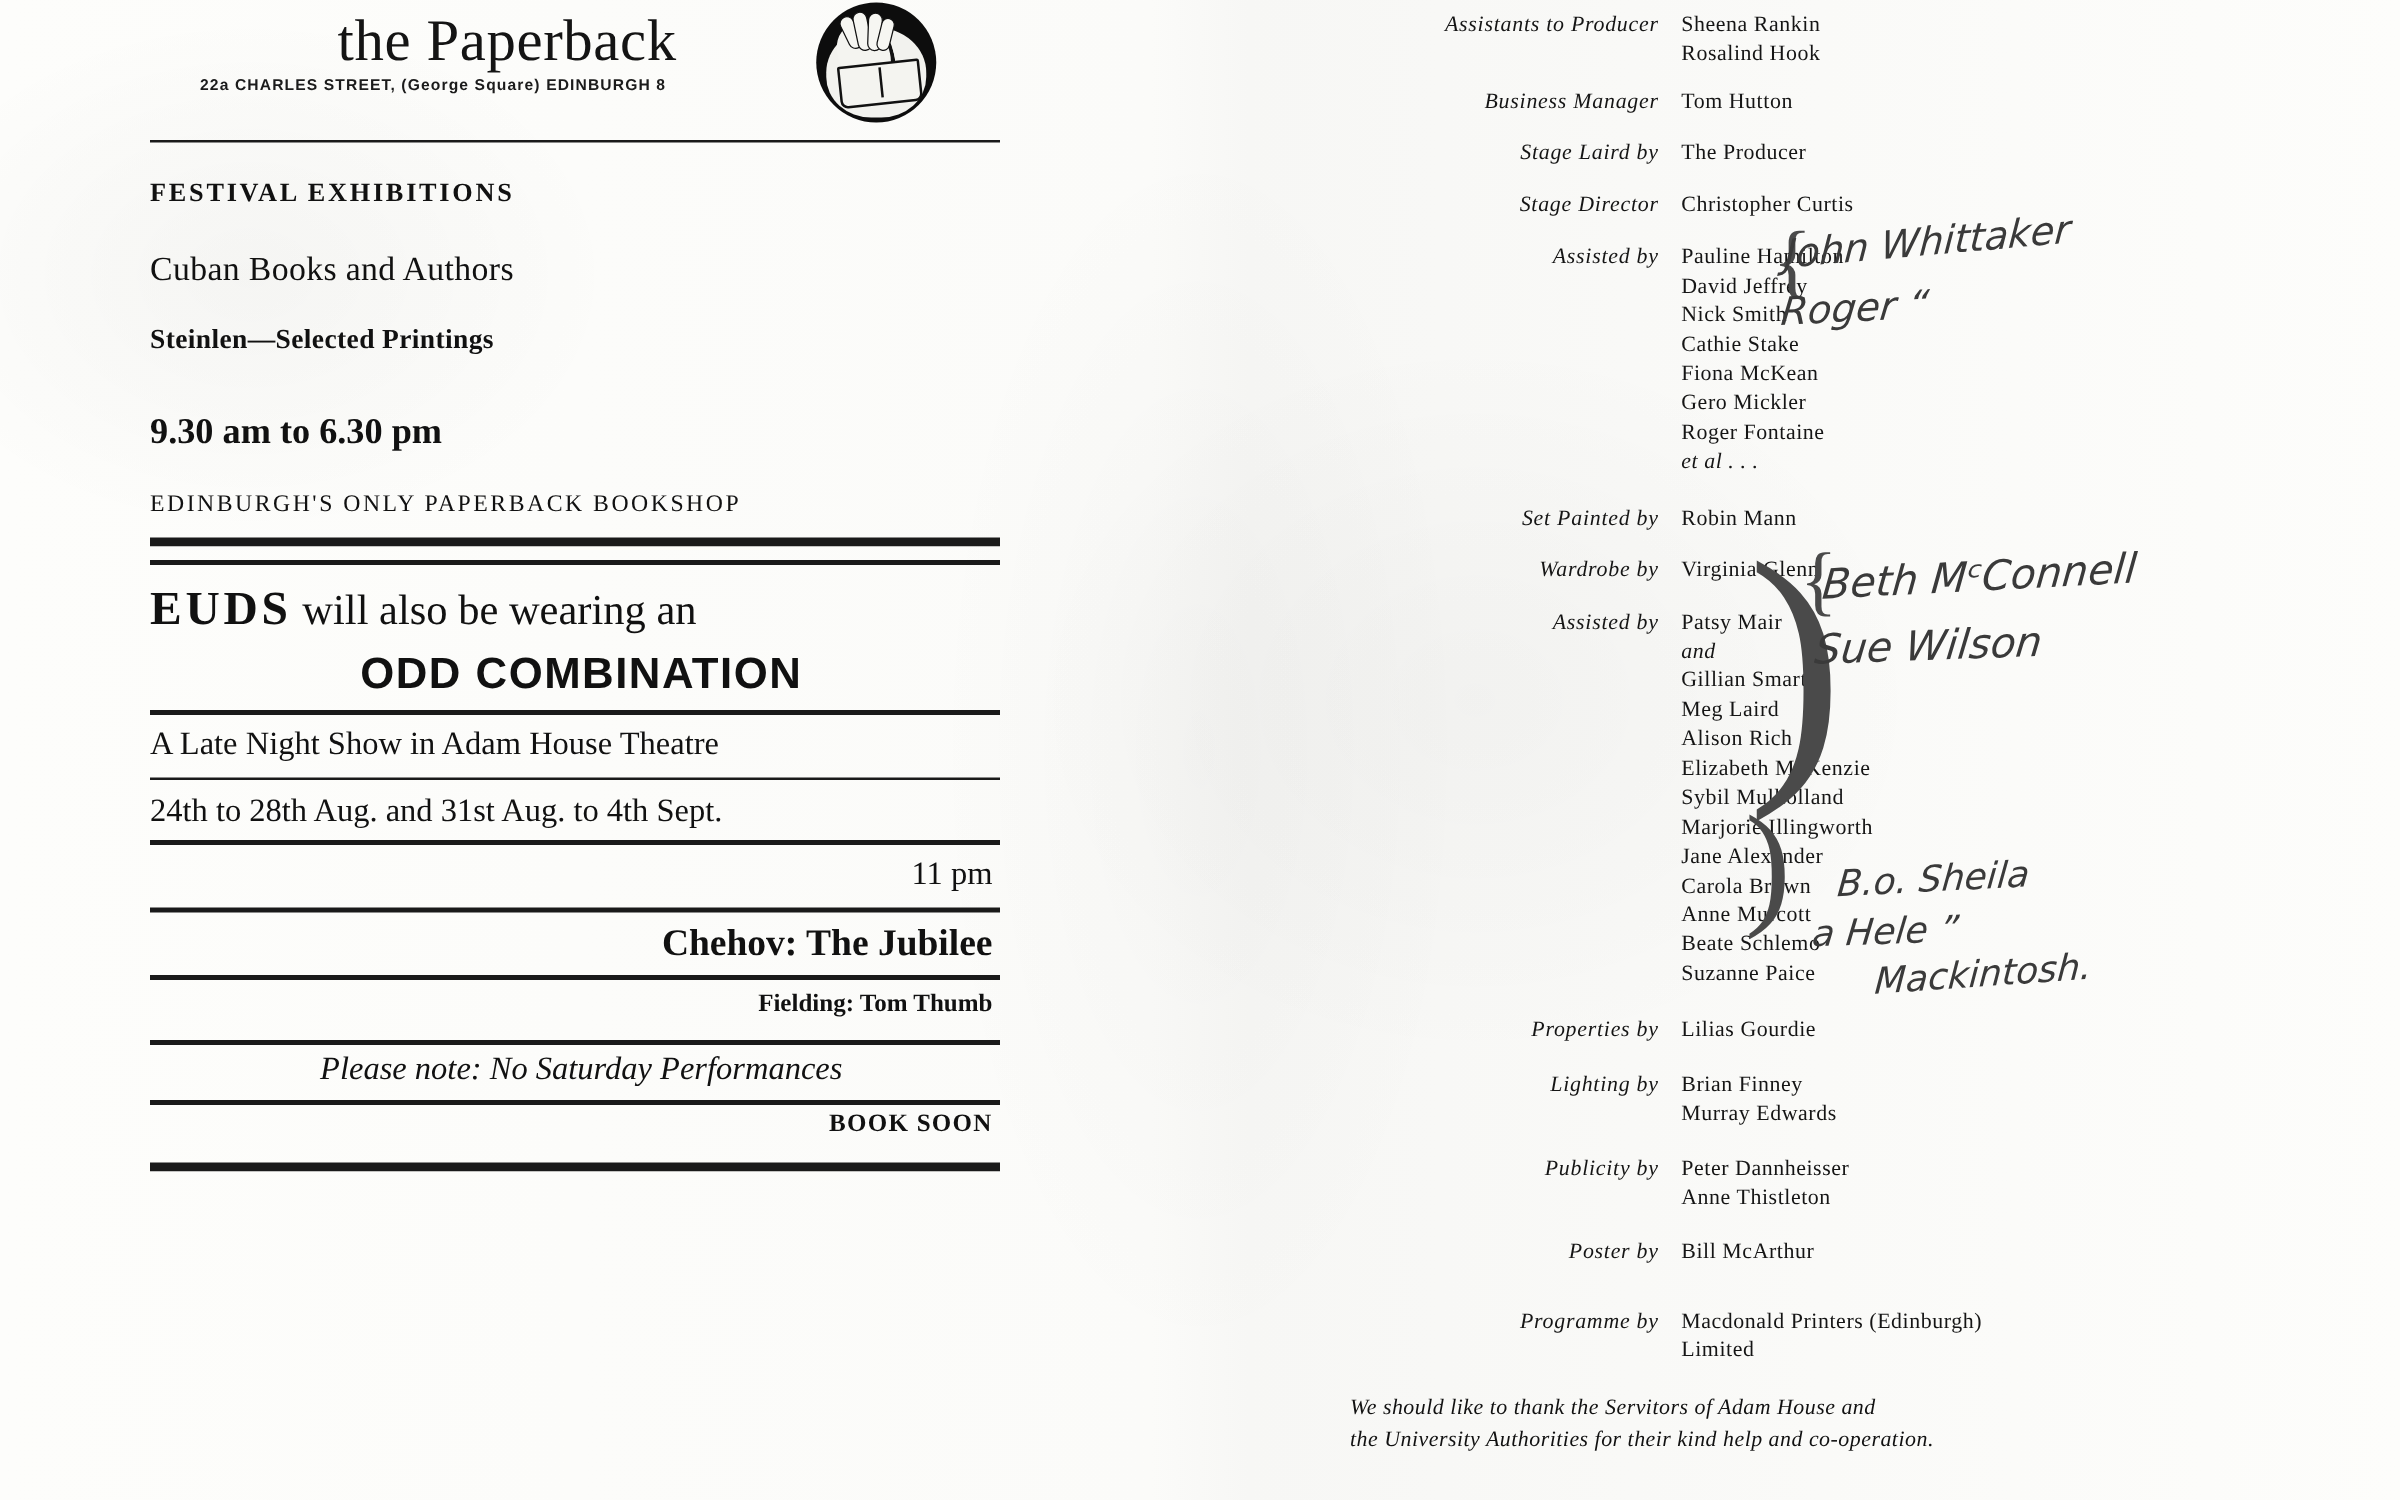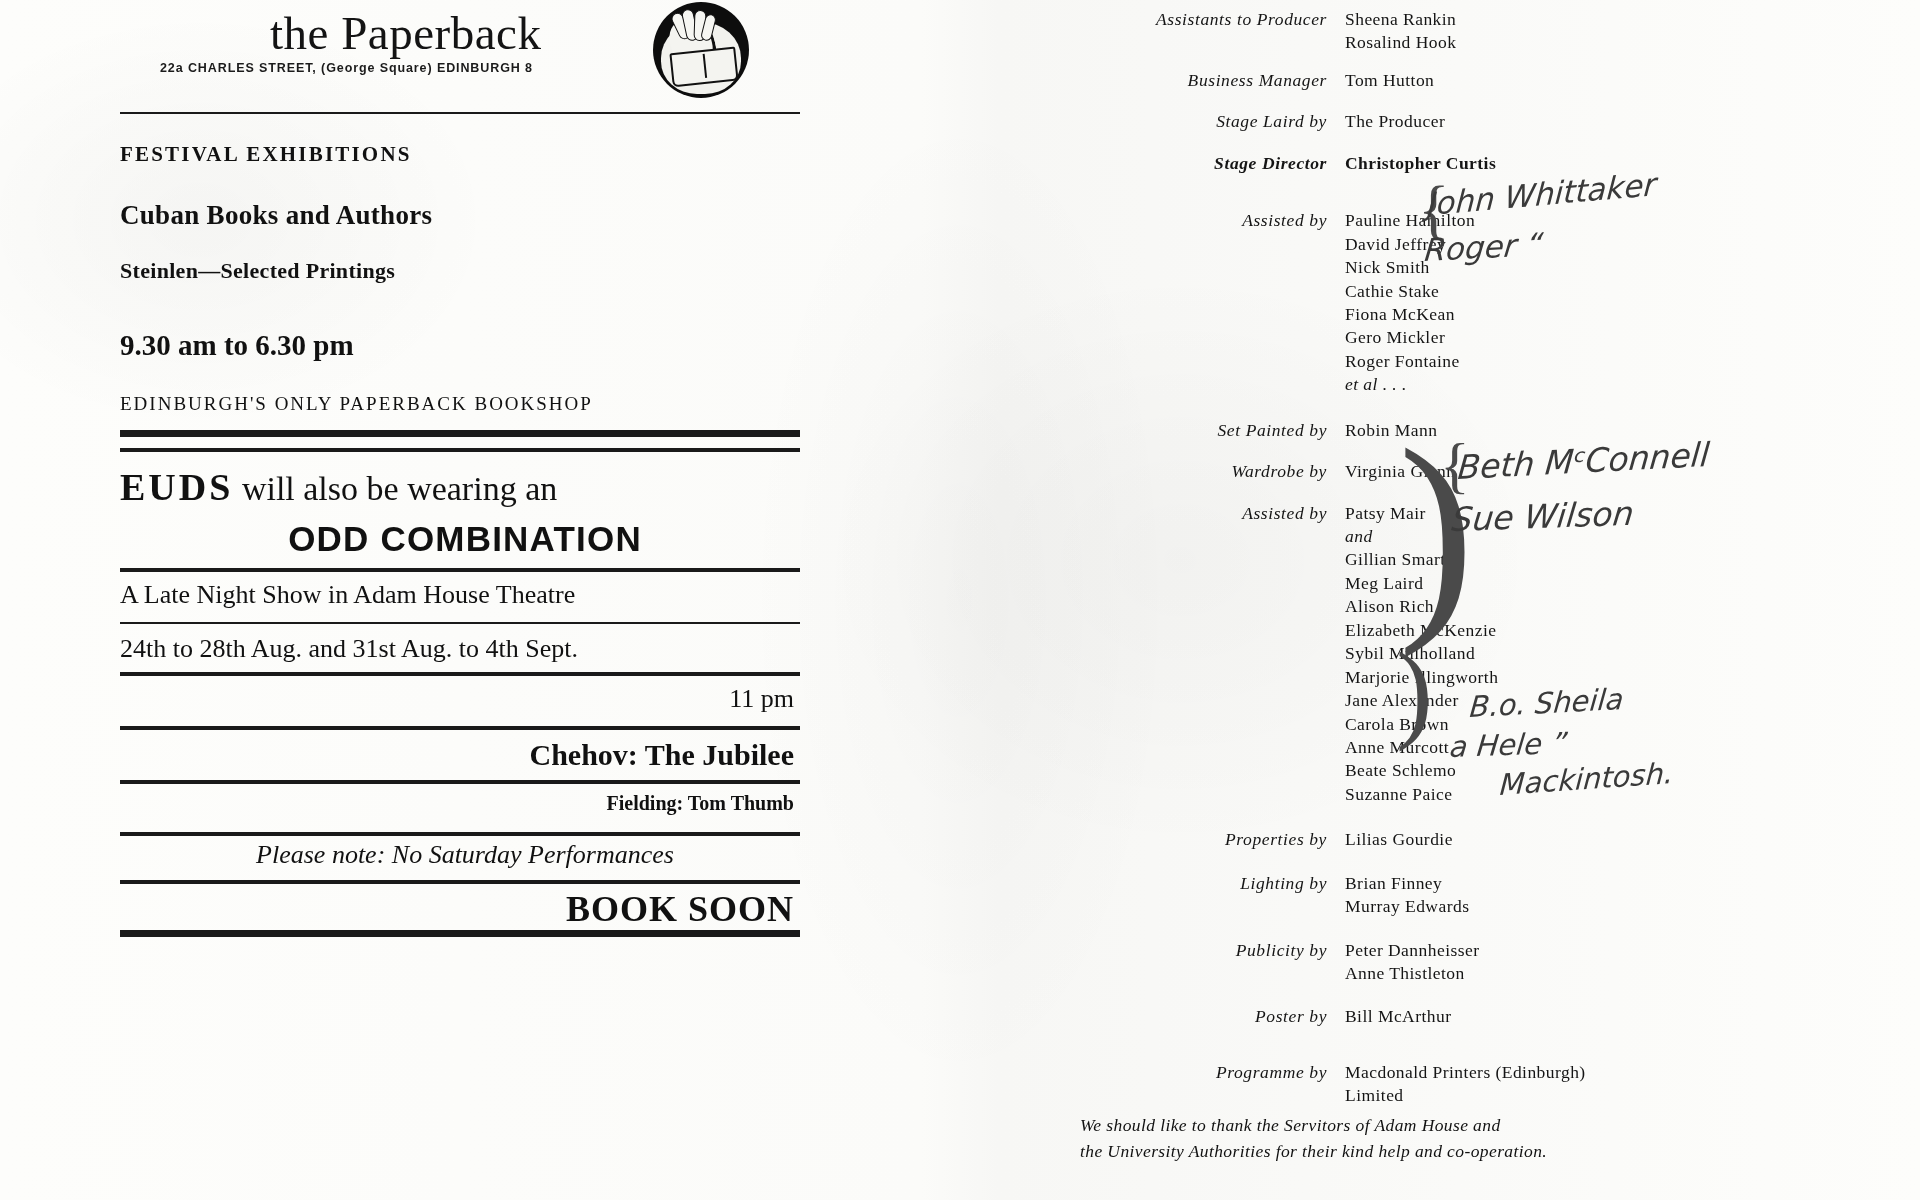--- a/index.html
+++ b/index.html
@@ -131,21 +131,21 @@
 
   .festival-title {
     left: 120px; top: 142px; width: 680px;
     font-family: "Liberation Serif", serif;
     font-weight: bold;
     font-size: 21px;
     letter-spacing: 2.2px;
   }
   .exh-1 {
     left: 120px; top: 200px; width: 680px;
-    font-weight: bold;
+    font-weight: normal;
     font-size: 27px;
     letter-spacing: 0.3px;
   }
   .exh-2 {
     left: 120px; top: 258px; width: 680px;
     font-weight: bold;
     font-size: 22px;
     letter-spacing: 0.3px;
   }
   .hours {
@@ -220,21 +220,21 @@
     left: 120px; top: 840px; width: 690px;
     text-align: center;
     font-style: italic;
     font-size: 26px;
   }
   .book-soon {
     position: absolute;
     left: 120px; top: 888px; width: 690px;
     text-align: right;
     font-weight: bold;
-    font-size: 36px;
+    font-size: 20px;
     letter-spacing: 1px;
     padding-right: 16px;
     box-sizing: border-box;
   }
 
   
   .right-page {
     position: absolute;
     left: 1080px; top: 0;
     width: 840px; height: 1200px;
@@ -391,21 +391,21 @@
         </div>
       </div>
 
       <div class="credit-row" style="margin-bottom:18px;">
         <div class="credit-role">Stage Laird by</div>
         <div class="credit-names">
           <span class="nm">The Producer</span>
         </div>
       </div>
 
-      <div class="credit-row" style="margin-bottom:34px;font-weight:bold;">
+      <div class="credit-row" style="margin-bottom:18px;">
         <div class="credit-role">Stage Director</div>
         <div class="credit-names">
           <span class="nm">Christopher Curtis</span>
         </div>
       </div>
 
       <div class="credit-row" style="margin-bottom:22px;">
         <div class="credit-role">Assisted by</div>
         <div class="credit-names">
           <span class="nm">Pauline Hamilton</span>

